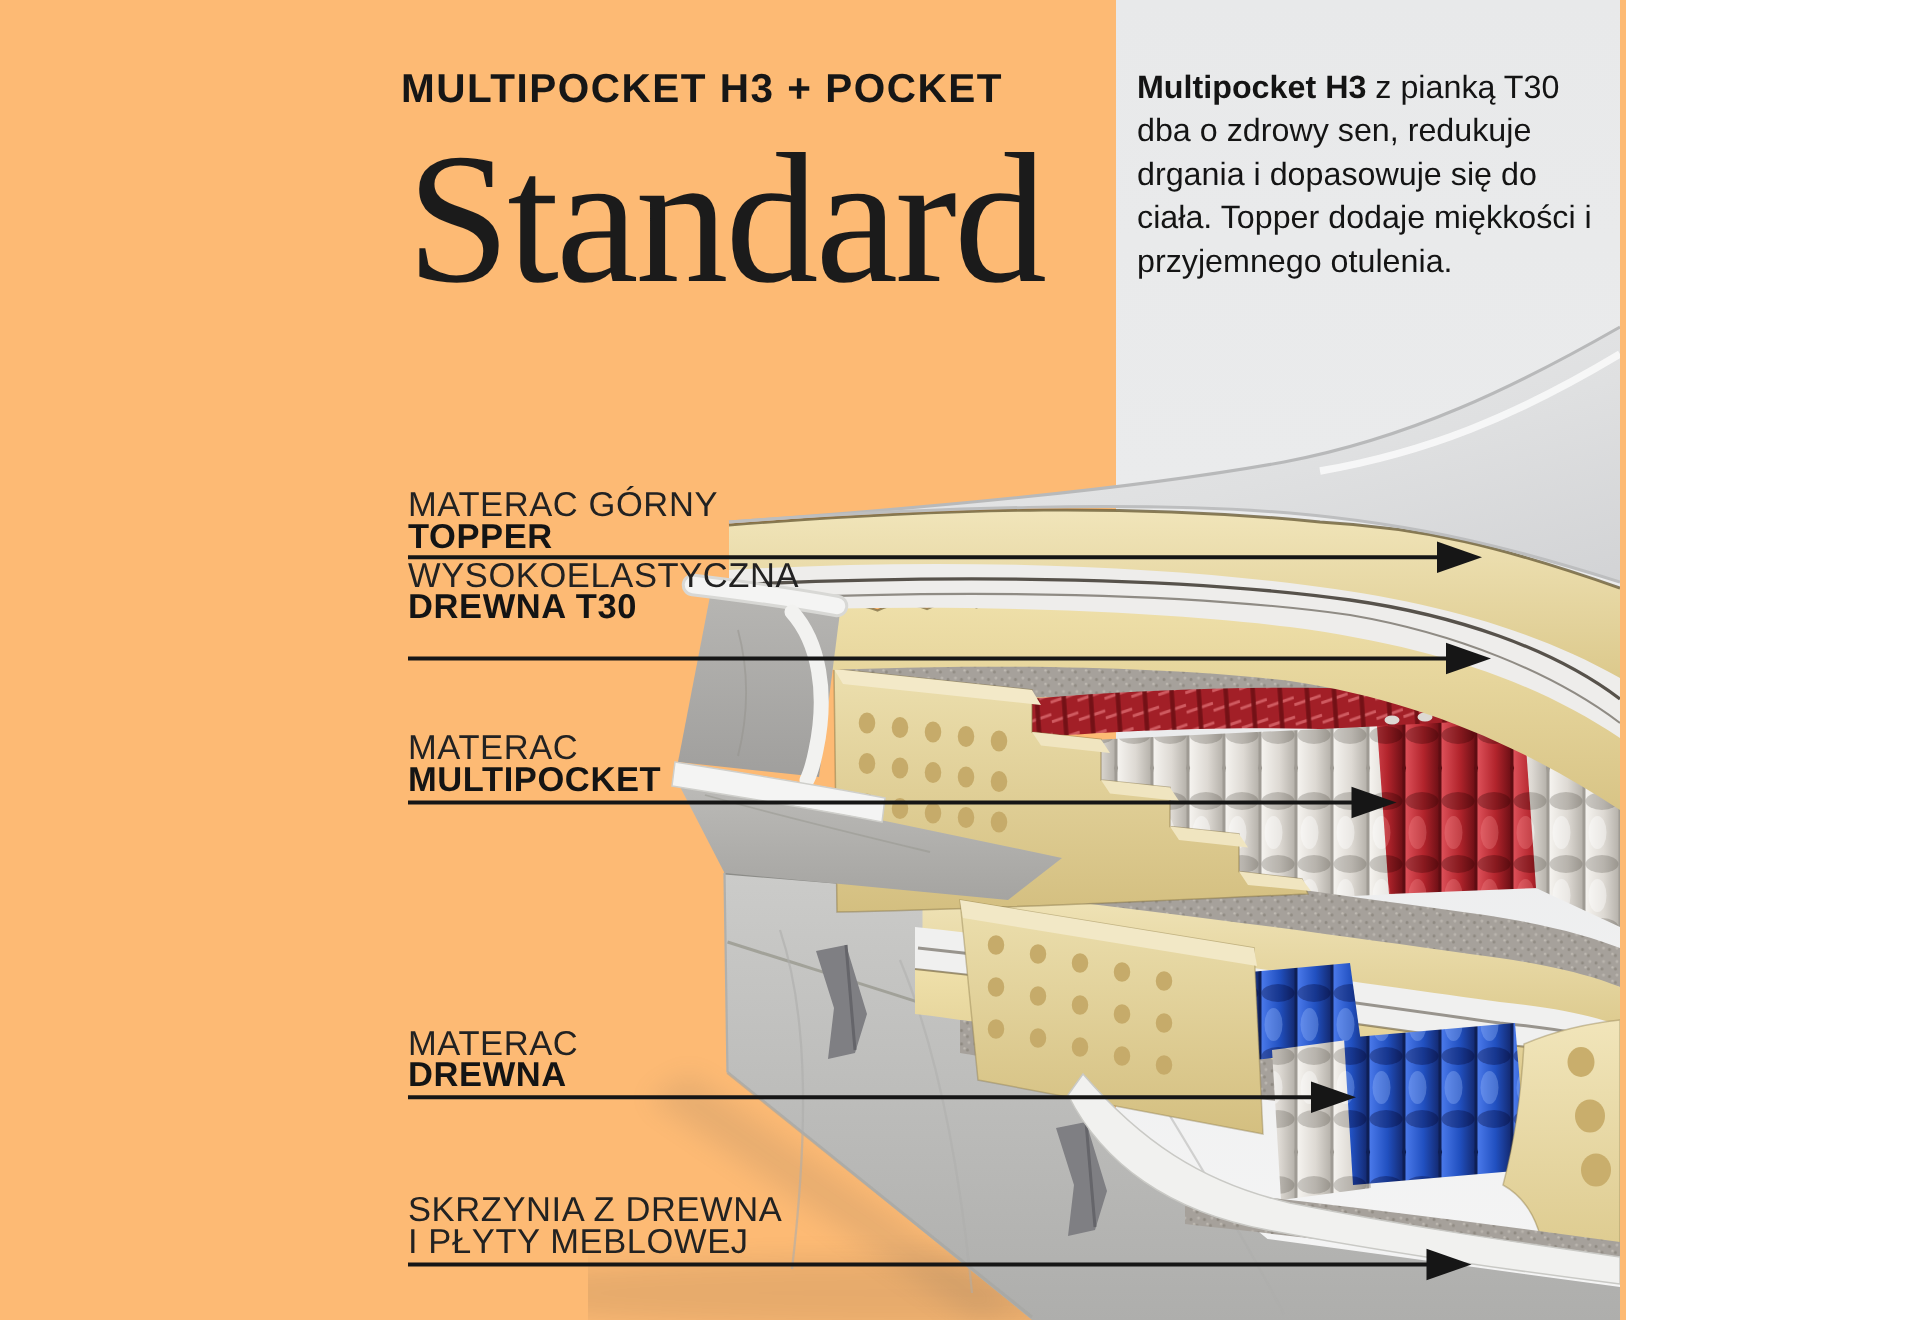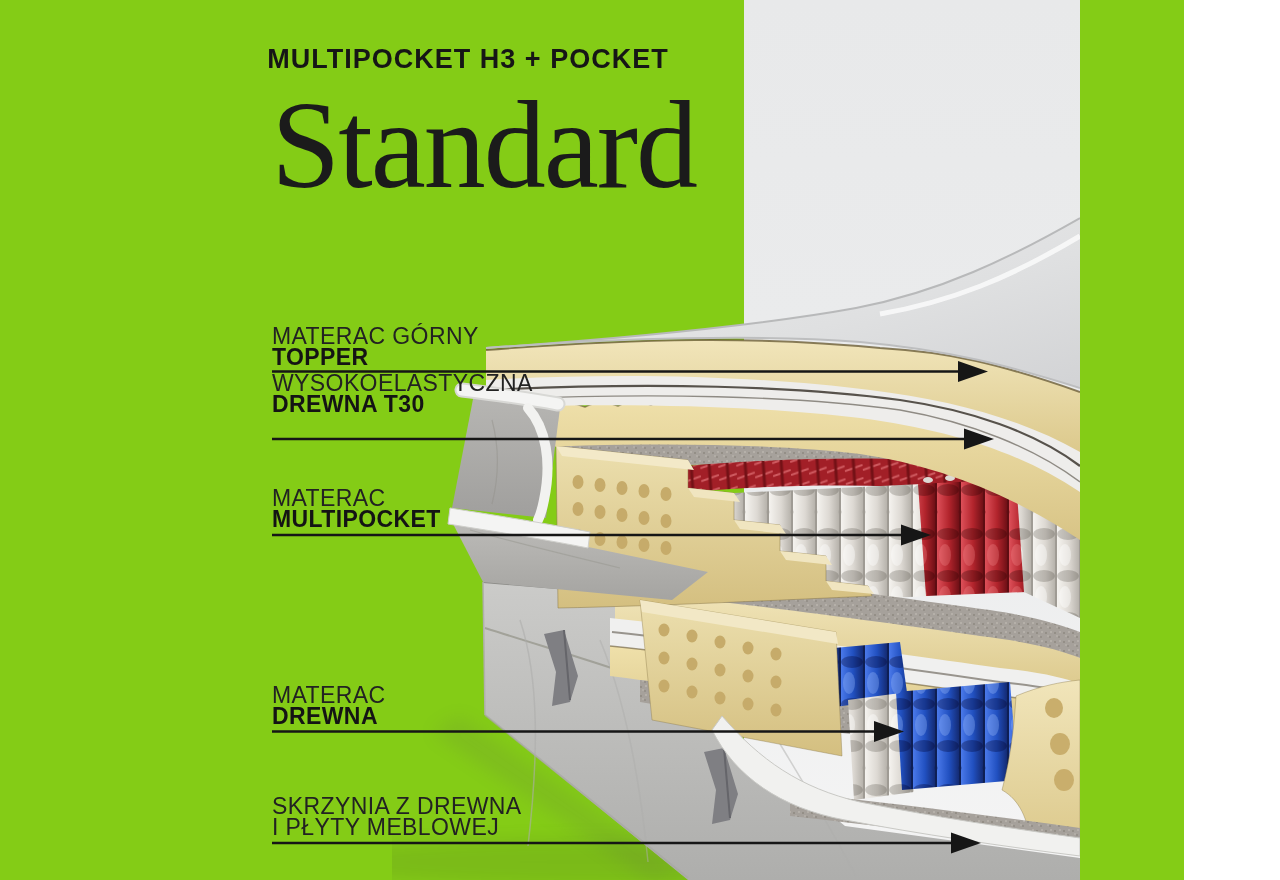--- a/index.html
+++ b/index.html
@@ -1,16 +1,16 @@
 <!DOCTYPE html>
 <html><head>
 <meta charset="utf-8">
 <style>
   html,body{margin:0;padding:0;background:#ffffff;}
-  #root{position:relative;width:1184px;height:880px;overflow:hidden;background:#84cc16;
+  #root{position:relative;width:1084px;height:880px;overflow:hidden;background:#fdba74;
         font-family:"Liberation Sans","DejaVu Sans",sans-serif;color:var(--ink,#161616);}
   #scene{position:absolute;left:0;top:0;width:1280px;height:880px;}
   .abs{position:absolute;}
   #kicker{left:240px;top:44px;width:456px;text-align:center;
           font-size:27px;font-weight:bold;letter-spacing:1px;color:var(--ink,#161616);}
   #title{left:240px;top:84px;width:456px;text-align:right;
          font-family:"Liberation Serif","DejaVu Serif",serif;font-weight:normal;
          font-size:124px;line-height:124px;letter-spacing:-2px;color:#1b1b1b;}
   #descr{left:758px;top:44px;width:320px;font-size:21.5px;line-height:29px;color:#141414;}
   #descr b{font-weight:bold;}
@@ -317,20 +317,23 @@
       <g>
         <line x1="272" y1="843" x2="953" y2="843"></line>
         <polygon points="951,832.5 951,853.5 981,843" style="fill:var(--ink,#161616)" stroke="none"></polygon>
       </g>
     </g>
   </svg>
 
   <div id="kicker" class="abs">MULTIPOCKET H3 + POCKET</div>
   <div id="title" class="abs">Standard</div>
 
+  <div id="descr" class="abs">
+    <b>Multipocket H3</b><span> z pianką T30 dba o zdrowy sen, redukuje drgania i dopasowuje się do ciała. Topper dodaje miękkości i przyjemnego otulenia.</span>
+  </div>
 
   <div id="lab-topper" class="abs lbl">
     <div class="l1">MATERAC GÓRNY</div>
     <div class="l2">TOPPER</div>
   </div>
   <div id="lab-t30" class="abs lbl">
     <div class="l1">WYSOKOELASTYCZNA</div>
     <div class="l2">DREWNA T30</div>
   </div>
   <div id="lab-multipocket" class="abs lbl">

